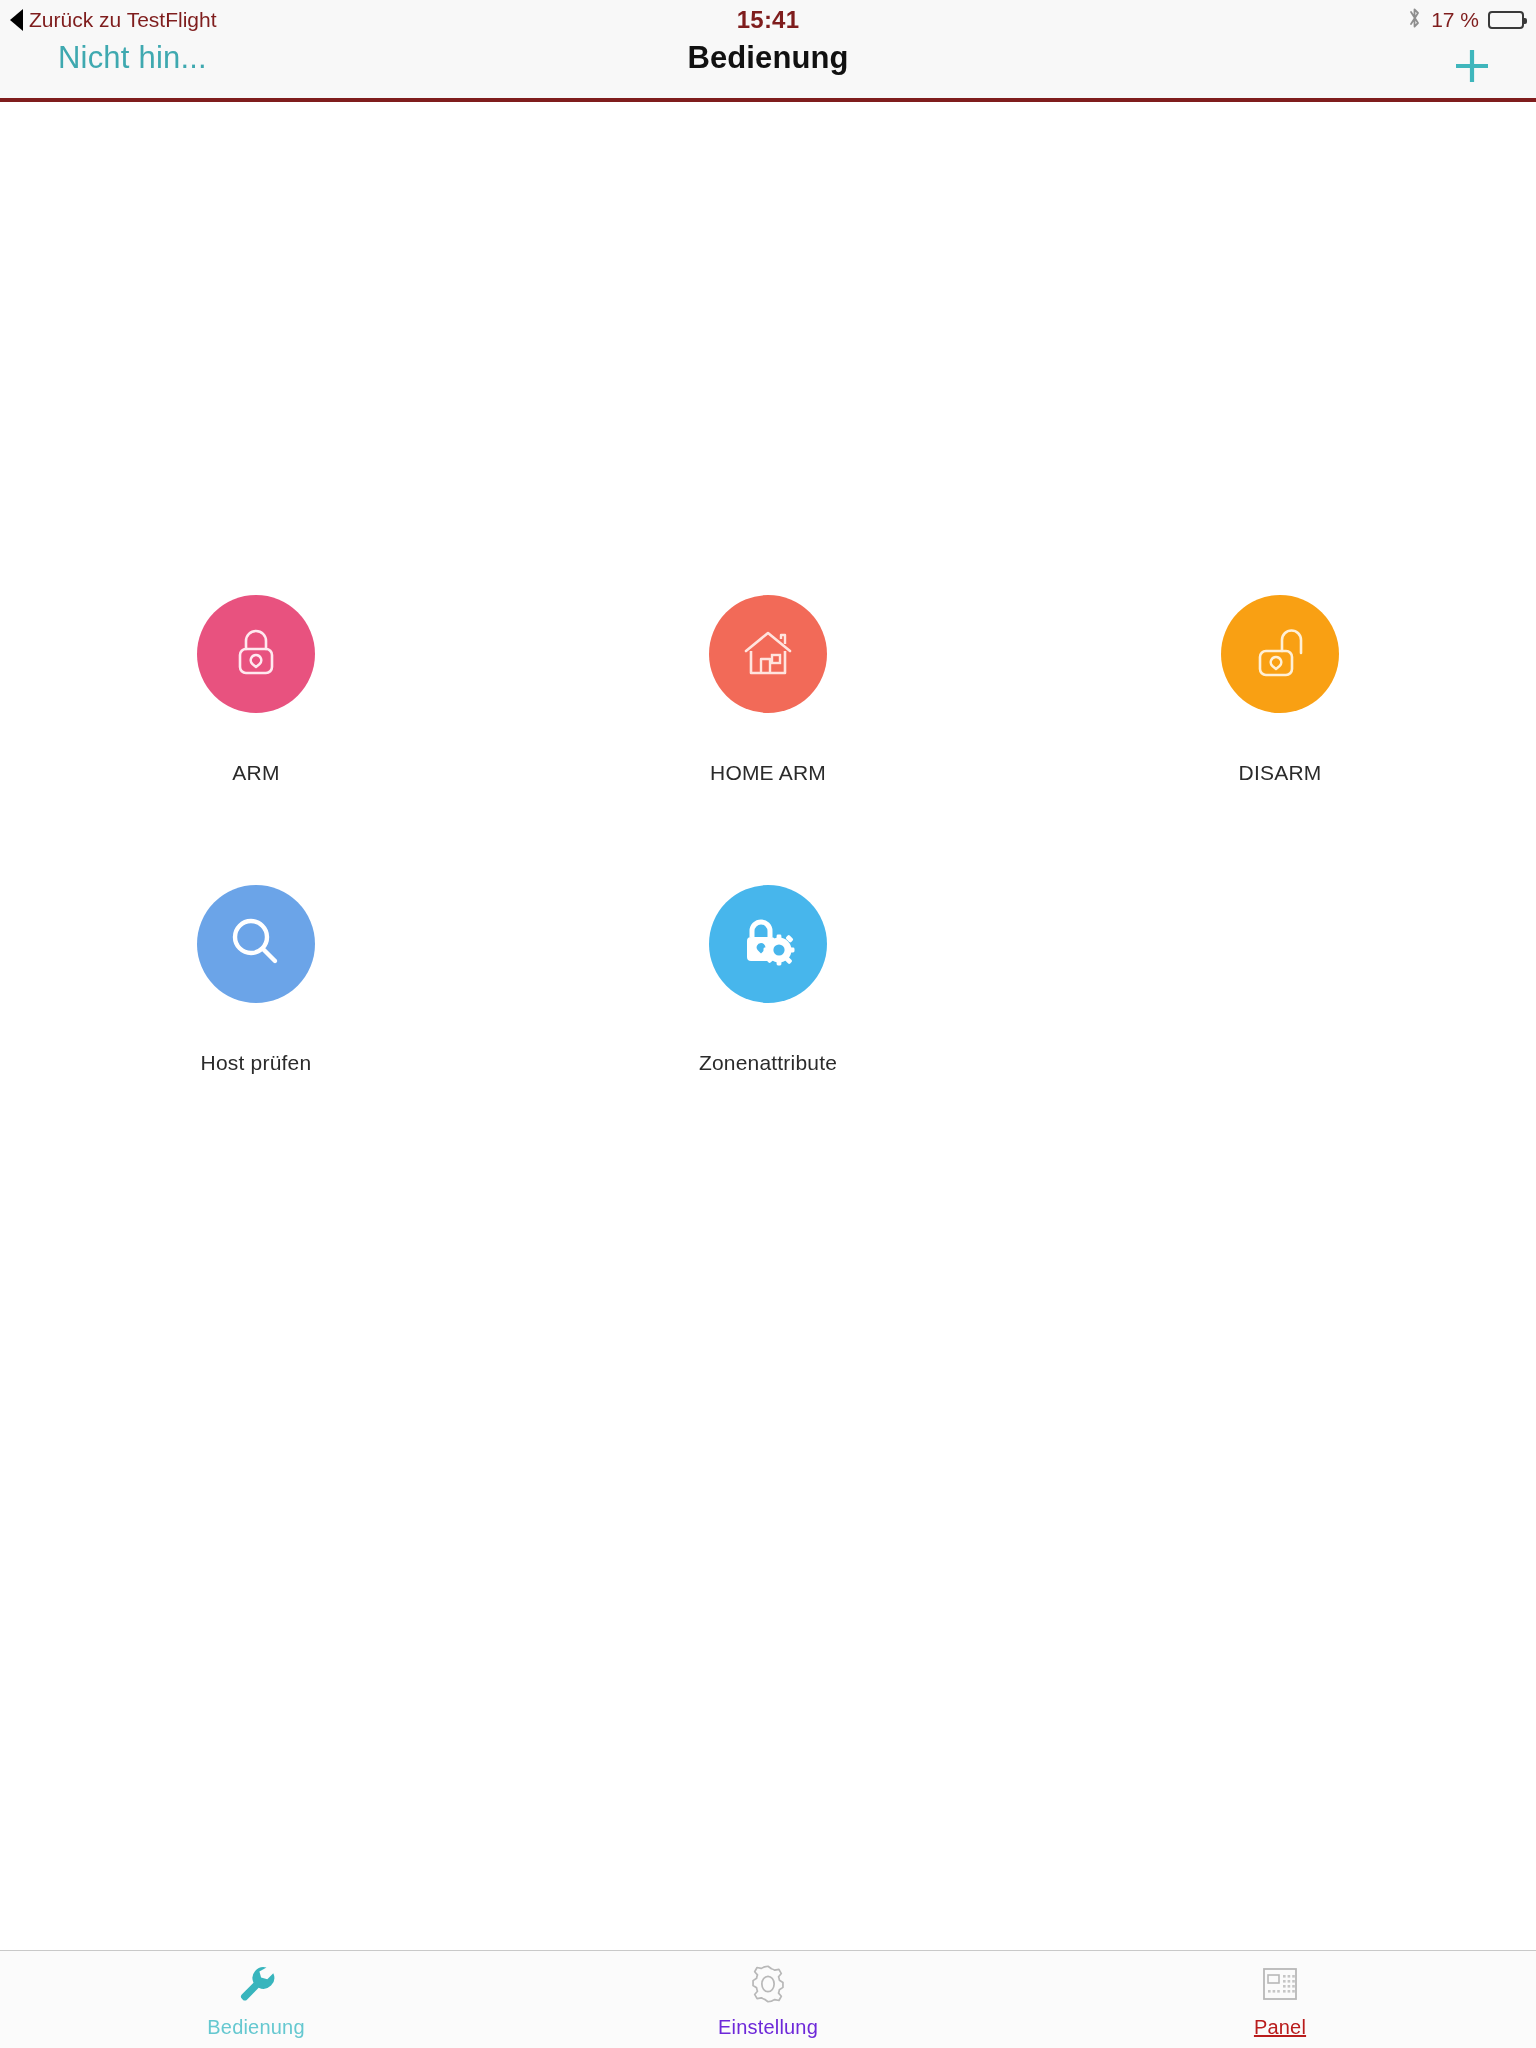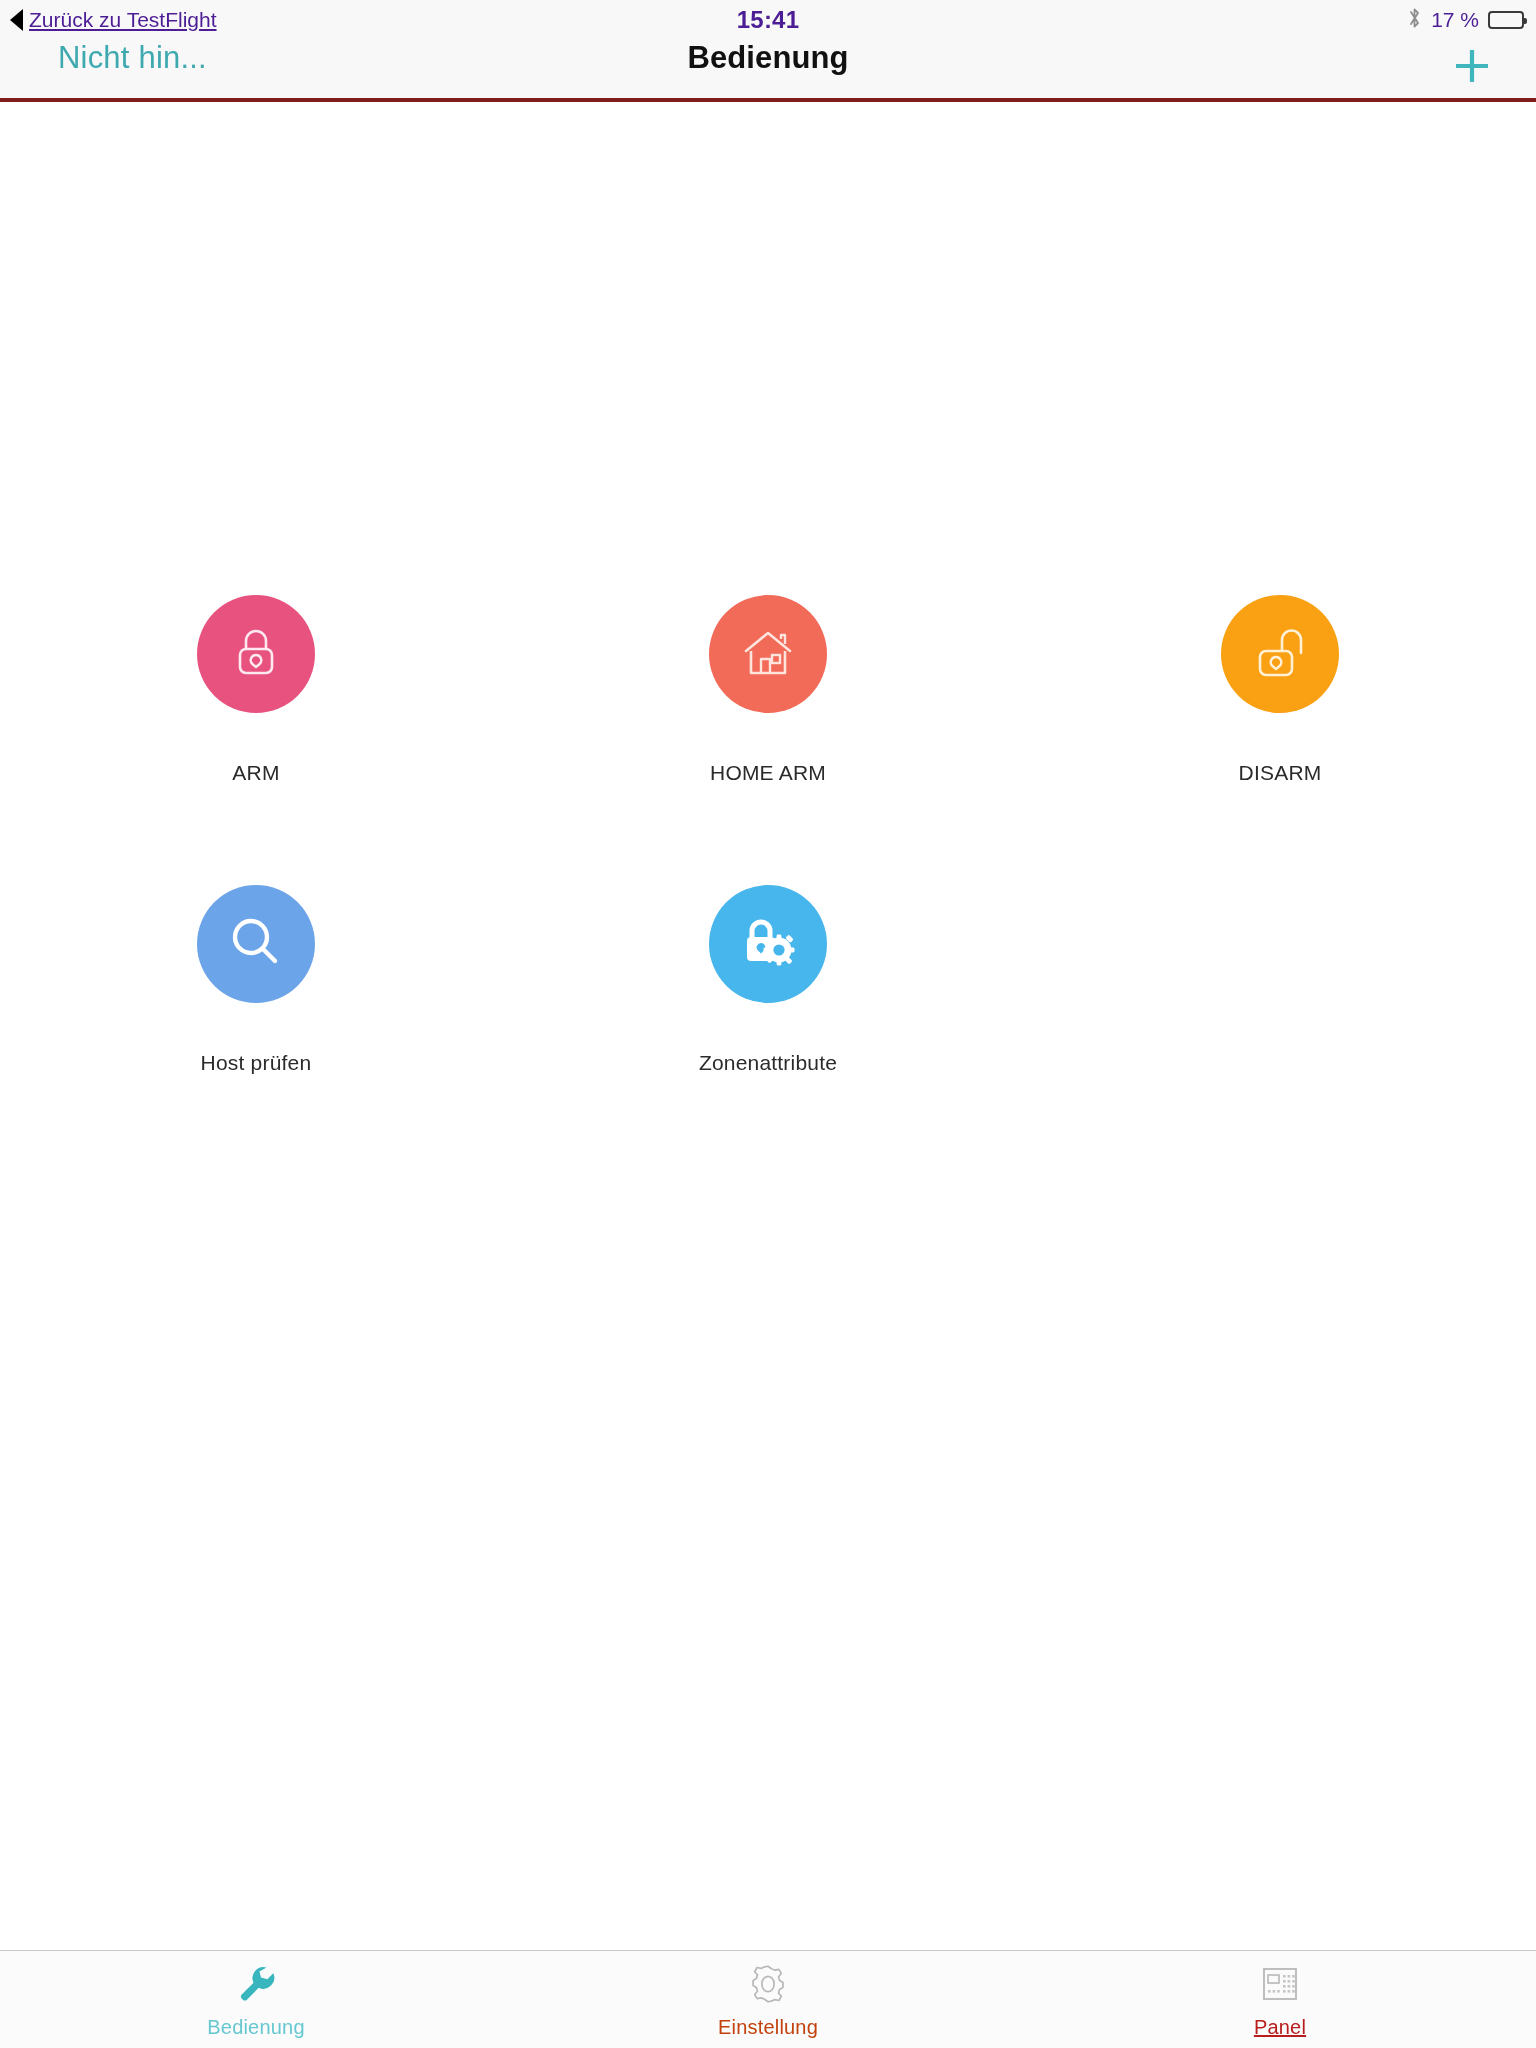--- a/index.html
+++ b/index.html
@@ -27,22 +27,21 @@
 
   
   .status-bar {
     position: relative;
     height: 40px;
     flex: 0 0 40px;
     background: #f8f8f8;
     display: flex;
     align-items: center;
     font-size: 21px;
-    color: #4c1d95;
-    text-decoration: underline;
+    color: #7f1d1d;
   }
 
   .status-left {
     display: flex;
     align-items: center;
     padding-left: 10px;
     gap: 6px;
   }
 
   .back-triangle {
@@ -349,21 +348,21 @@
 
     <div class="tab inactive">
       <span class="tab-icon">
         <svg width="46" height="46" viewBox="0 0 48 48">
           <g fill="none" stroke="#b8b8b8" stroke-width="1.8" stroke-linejoin="round">
             <path d="M24 5.5 l3.6 2.6 a16.6 16.6 0 0 1 3.5 1.5 l4.3 -0.9 l2.5 4.4 l-2.9 3.3 a16.6 16.6 0 0 1 0.9 3.6 l3.7 2.4 v5.1 l-3.7 2.4 a16.6 16.6 0 0 1 -0.9 3.6 l2.9 3.3 l-2.5 4.4 l-4.3 -0.9 a16.6 16.6 0 0 1 -3.5 1.5 L24 42.5 l-3.6 -2.6 a16.6 16.6 0 0 1 -3.5 -1.5 l-4.3 0.9 l-2.5 -4.4 l2.9 -3.3 a16.6 16.6 0 0 1 -0.9 -3.6 L8.4 25.6 v-5.1 l3.7 -2.4 a16.6 16.6 0 0 1 0.9 -3.6 L10.1 11.2 l2.5 -4.4 l4.3 0.9 a16.6 16.6 0 0 1 3.5 -1.5 Z"></path>
             <ellipse cx="24" cy="24" rx="6.4" ry="8"></ellipse>
           </g>
         </svg>
       </span>
-      <span class="tab-label" style="color: #c2410c;">Einstellung</span>
+      <span class="tab-label" style="color: #6d28d9;">Einstellung</span>
     </div>
 
     <div class="tab inactive">
       <span class="tab-icon">
         <svg width="42" height="42" viewBox="0 0 42 42">
           <rect x="5" y="6" width="32" height="30" fill="none" stroke="#b8b8b8" stroke-width="1.8"></rect>
           <rect x="9" y="12" width="11" height="8" fill="none" stroke="#b8b8b8" stroke-width="1.6"></rect>
           <g fill="#c6c6c6">
             <rect x="24" y="12" width="2.6" height="2.6"></rect>
               <rect x="28.6" y="12" width="2.6" height="2.6"></rect>

